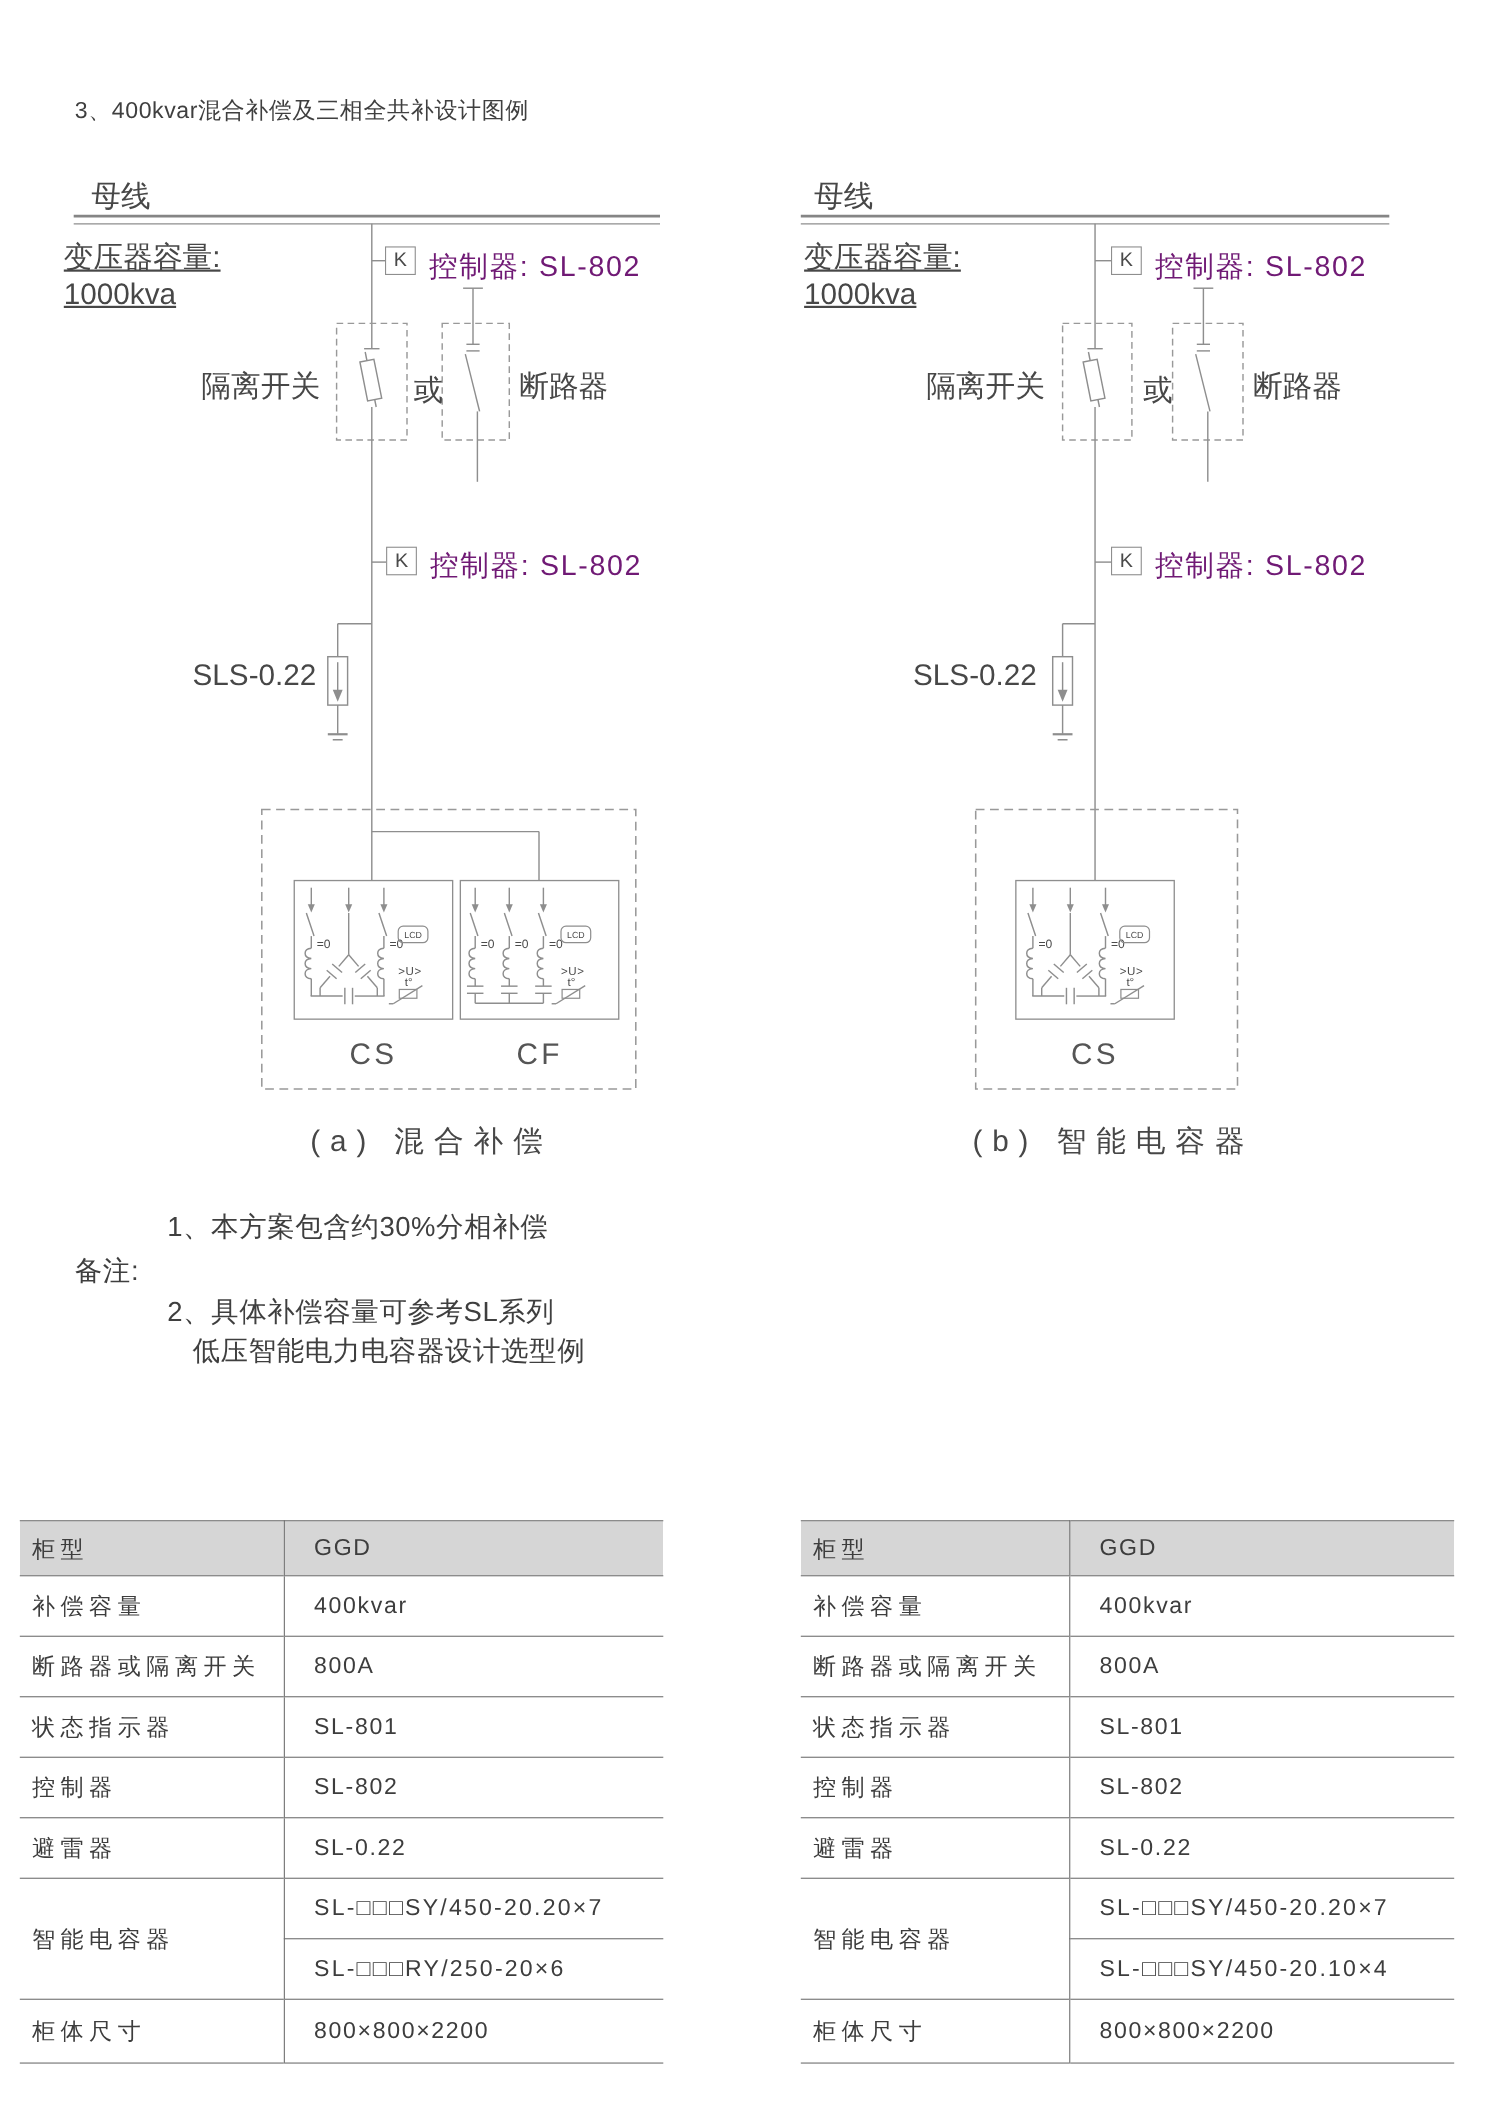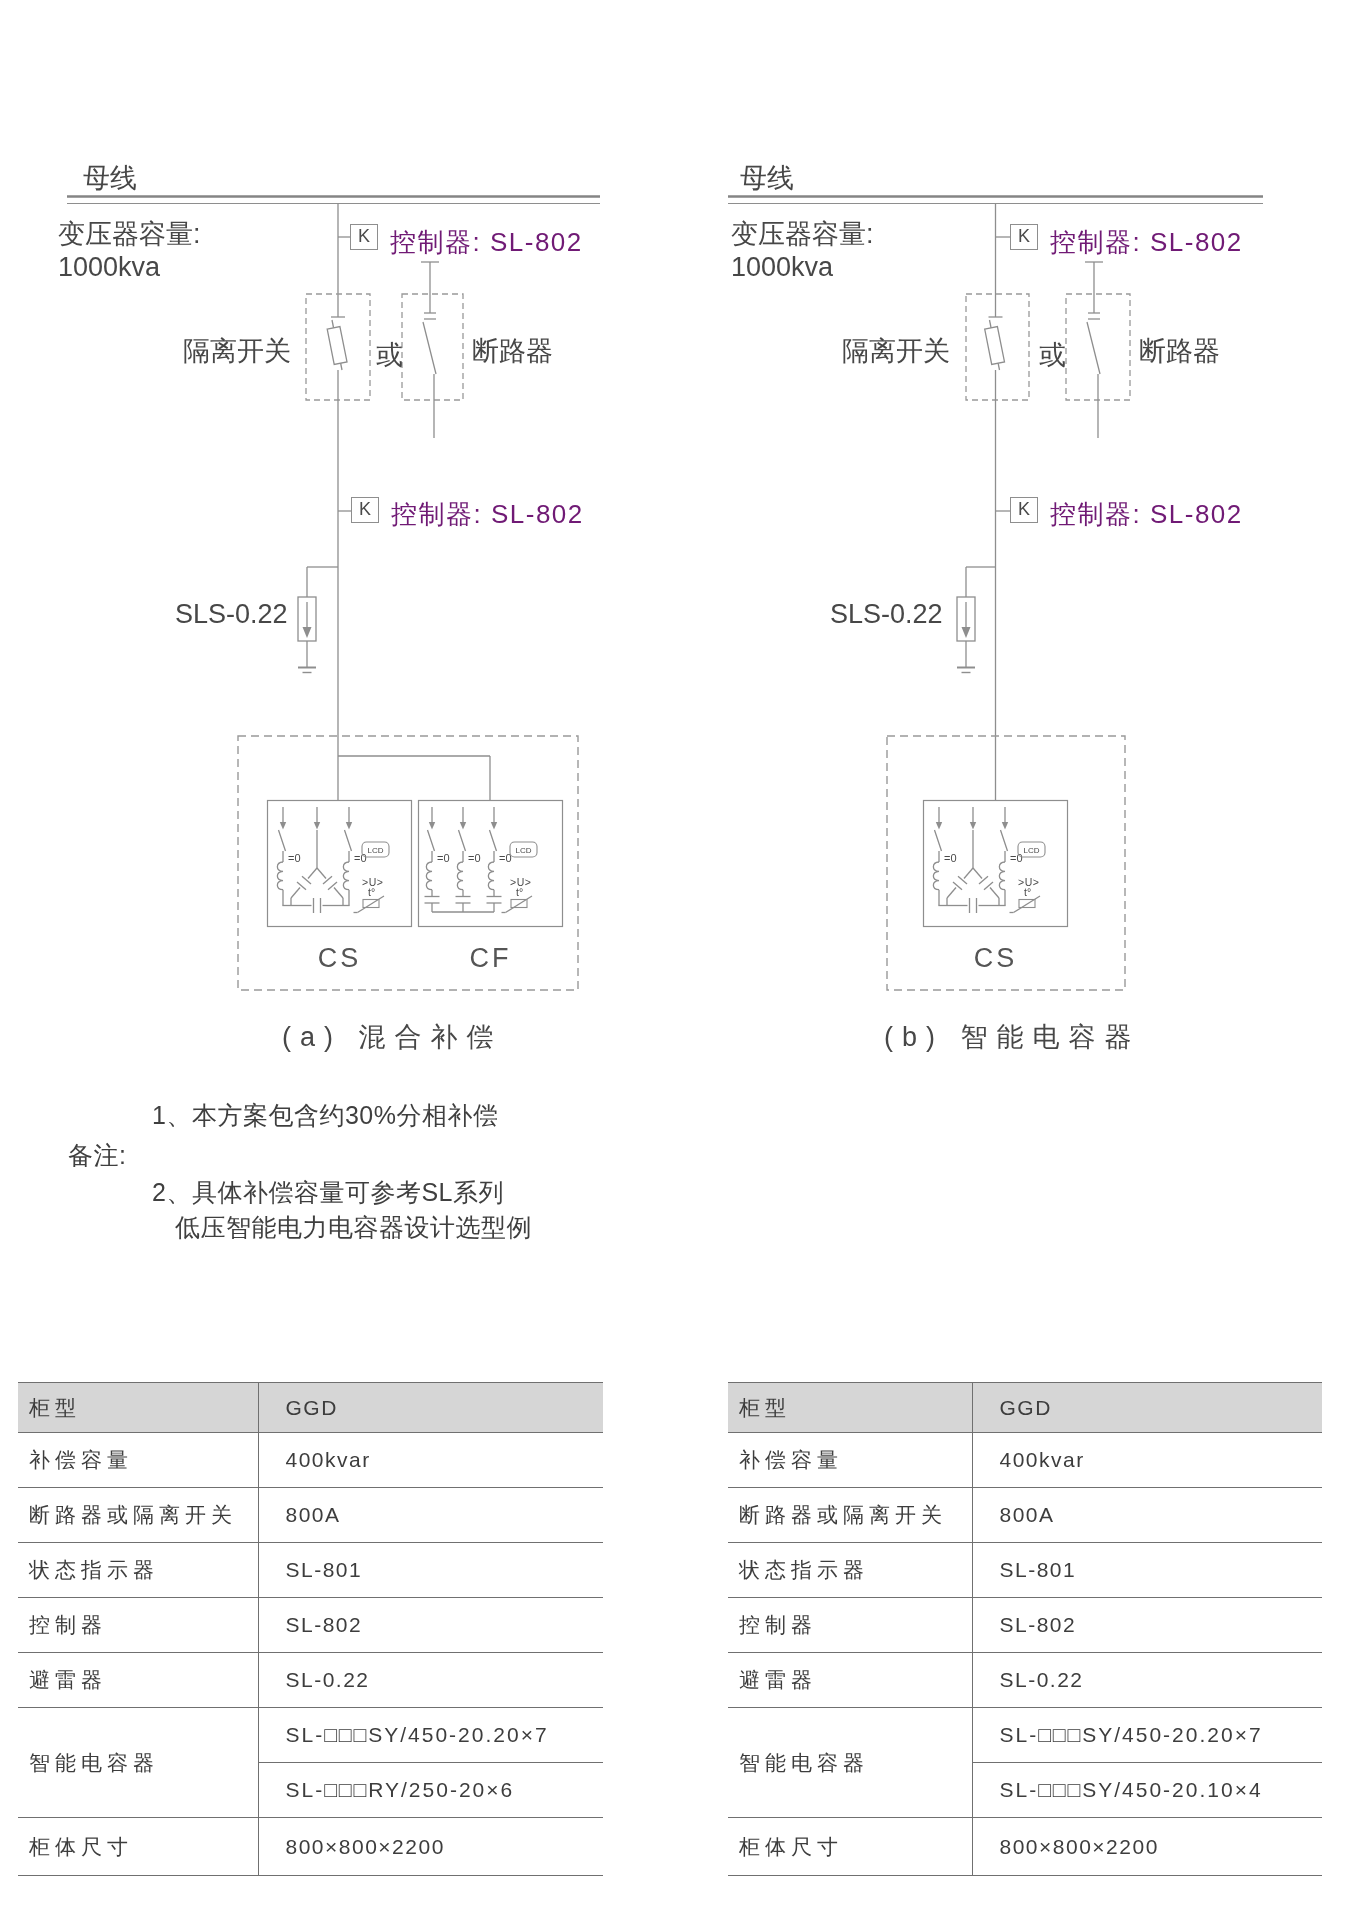--- a/index.html
+++ b/index.html
@@ -7,21 +7,21 @@
         font-family:"Liberation Sans","DejaVu Sans",sans-serif;color:#414141;}
   .abs{position:absolute;white-space:nowrap;}
   .t-title{font-size:21px;letter-spacing:0.5px;color:#3f3f3f;}
   .t-diag{font-size:27px;color:#474747;}
   .t-ctl{font-size:26px;letter-spacing:1.5px;color:#701a75;}
   .t-note{font-size:25px;color:#3f3f3f;letter-spacing:0.5px;}
   .t-cap{font-size:27px;letter-spacing:9px;color:#474747;}
   .t-unit{font-size:27px;letter-spacing:3px;color:#555;text-align:center;}
   .kbox{position:absolute;width:28px;height:26px;border:1.5px solid #8e8e8e;box-sizing:border-box;
         font-size:18px;color:#4a4a4a;text-align:center;line-height:23px;}
-  .two-line div{line-height:33px;}
+  .two-line div{line-height:33px;text-decoration:underline;}
   svg text{font-family:"Liberation Sans","DejaVu Sans",sans-serif;}
   
   table.spec{position:absolute;border-collapse:collapse;table-layout:fixed;
              font-size:21px;color:#3d3d3d;border-bottom:1.5px solid #707070;}
   table.spec td{border-top:1.5px solid #707070;vertical-align:middle;overflow:hidden;}
   table.spec td.lbl{border-right:1.5px solid #707070;padding-left:11px;letter-spacing:5px;margin-top:40px;}
   table.spec td.val{padding-left:27px;letter-spacing:1.5px;}
   table.spec td.cap{letter-spacing:2px;font-size:21px;}
   table.spec tr{height:55px;}
   table.spec tr.hdr{height:50px;background:#d6d6d6;}
@@ -209,20 +209,21 @@
           <line x1="961.5" y1="672.5" x2="970.5" y2="672.5" stroke-width="1.4"></line>
         </g>
       </g>
       <rect x="887" y="736" width="238" height="254" stroke="#999999" stroke-dasharray="8 5" stroke-width="1.4"></rect>
       <g>
           <use href="#cs-unit" x="923" y="800"></use>
         </g>
     </g>
   </svg>
 
+  <div class="abs t-title" style="left:68px;top:86px;">3、400kvar混合补偿及三相全共补设计图例</div>
 
   <div class="abs t-diag" style="left:83px;top:160px;">母线</div>
   <div class="abs t-diag two-line" style="left:58px;top:218px;">
     <div>变压器容量:</div>
     <div>1000kva</div>
   </div>
   <div class="kbox" style="left:350px;top:224px;">K</div>
   <div class="abs t-ctl" style="left:390px;top:225px;">控制器: SL-802</div>
   <div class="abs t-diag" style="left:183px;top:333px;">隔离开关</div>
   <div class="abs t-diag" style="left:376px;top:337px;">或</div>

